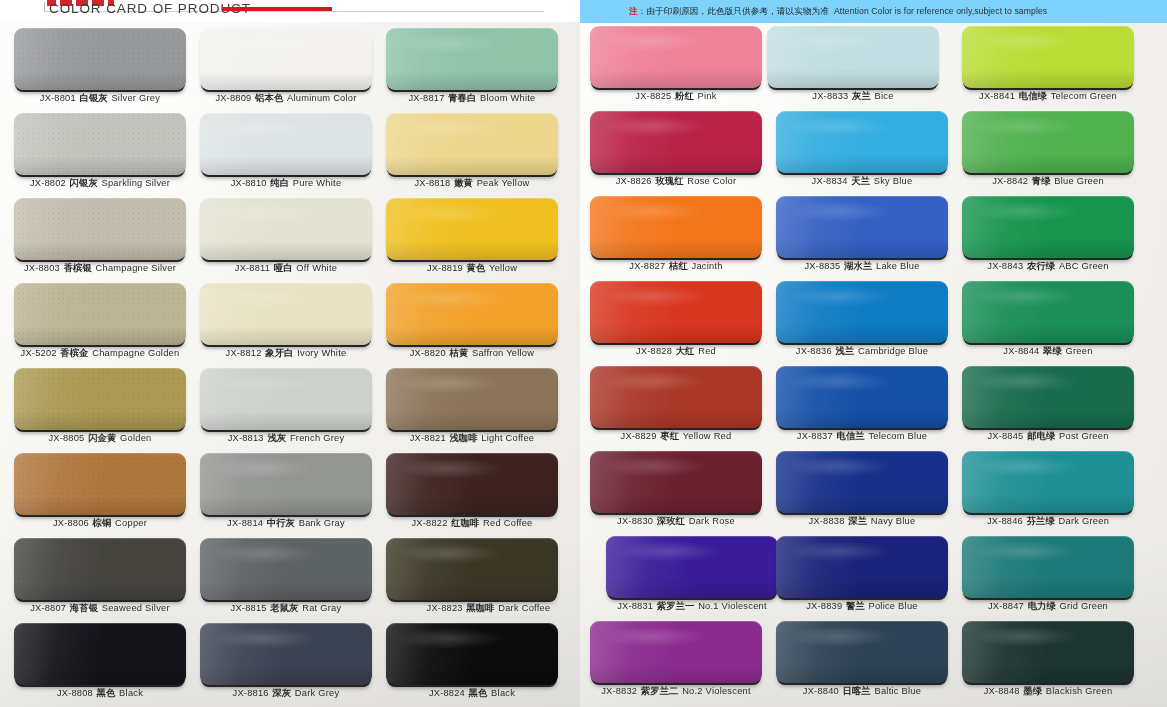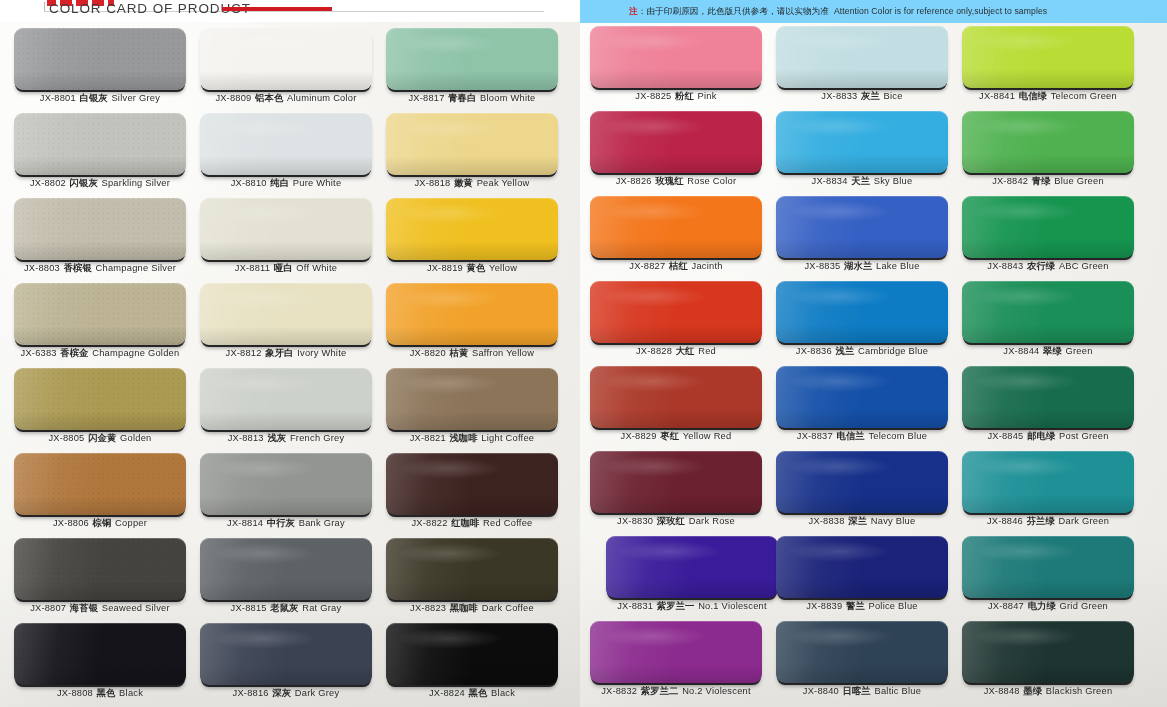--- a/index.html
+++ b/index.html
@@ -139,21 +139,21 @@
             <div class="sheen"></div>
             <div class="grain"></div>
           </div>
           <div class="label" style="top: 64px;"><span class="code">JX-8803</span><span class="cn"> 香槟银 </span><span class="en">Champagne Silver</span></div>
         </div>
         <div class="cell" style="left: 14px; top: 283px; width: 172px; height: 85px;">
           <div class="chip metal" style="width: 172px; height: 62px; background: rgb(188, 180, 148);">
             <div class="sheen"></div>
             <div class="grain"></div>
           </div>
-          <div class="label" style="top: 64px;"><span class="code">JX-6383</span><span class="cn"> 香槟金 </span><span class="en">Champagne Golden</span></div>
+          <div class="label" style="top: 64px;"><span class="code">JX-5202</span><span class="cn"> 香槟金 </span><span class="en">Champagne Golden</span></div>
         </div>
         <div class="cell" style="left: 14px; top: 368px; width: 172px; height: 85px;">
           <div class="chip metal" style="width: 172px; height: 62px; background: rgb(171, 154, 82);">
             <div class="sheen"></div>
             <div class="grain"></div>
           </div>
           <div class="label" style="top: 64px;"><span class="code">JX-8805</span><span class="cn"> 闪金黄 </span><span class="en">Golden</span></div>
         </div>
         <div class="cell" style="left: 14px; top: 453px; width: 172px; height: 85px;">
           <div class="chip metal" style="width: 172px; height: 62px; background: rgb(176, 119, 61);">
@@ -267,21 +267,21 @@
           </div>
           <div class="label" style="top: 64px;"><span class="code">JX-8821</span><span class="cn"> 浅咖啡 </span><span class="en">Light Coffee</span></div>
         </div>
         <div class="cell" style="left: 386px; top: 453px; width: 172px; height: 85px;">
           <div class="chip gloss" style="width: 172px; height: 62px; background: rgb(61, 35, 32);">
             <div class="sheen"></div>
             <div class="glow"></div>
           </div>
           <div class="label" style="top: 64px;"><span class="code">JX-8822</span><span class="cn"> 红咖啡 </span><span class="en">Red Coffee</span></div>
         </div>
-        <div class="cell" style="left: 386px; top: 538px; width: 172px; height: 85px;">
+        <div class="cell" style="left: 386px; top: 538px; width: 172px; height: 85px; padding-left: 33px;">
           <div class="chip gloss" style="width: 172px; height: 62px; background: rgb(59, 55, 38);">
             <div class="sheen"></div>
             <div class="glow"></div>
           </div>
           <div class="label" style="top: 64px;"><span class="code">JX-8823</span><span class="cn"> 黑咖啡 </span><span class="en">Dark Coffee</span></div>
         </div>
         <div class="cell" style="left: 386px; top: 623px; width: 172px; height: 85px;">
           <div class="chip gloss" style="width: 172px; height: 62px; background: rgb(13, 12, 12);">
             <div class="sheen"></div>
             <div class="glow"></div>
@@ -351,21 +351,21 @@
           </div>
           <div class="label" style="top: 64px;"><span class="code">JX-8831</span><span class="cn"> 紫罗兰一 </span><span class="en">No.1 Violescent</span></div>
         </div>
         <div class="cell" style="left: 10px; top: 621px; width: 172px; height: 85px;">
           <div class="chip gloss" style="width: 172px; height: 62px; background: rgb(140, 43, 143);">
             <div class="sheen"></div>
             <div class="glow"></div>
           </div>
           <div class="label" style="top: 64px;"><span class="code">JX-8832</span><span class="cn"> 紫罗兰二 </span><span class="en">No.2 Violescent</span></div>
         </div>
-        <div class="cell" style="left: 196px; top: 26px; width: 172px; height: 99px;">
+        <div class="cell" style="left: 187px; top: 26px; width: 172px; height: 99px;">
           <div class="chip gloss" style="width: 172px; height: 62px; background: rgb(194, 222, 226);">
             <div class="sheen"></div>
             <div class="glow"></div>
           </div>
           <div class="label" style="top: 64px;"><span class="code">JX-8833</span><span class="cn"> 灰兰 </span><span class="en">Bice</span></div>
         </div>
         <div class="cell" style="left: 196px; top: 111px; width: 172px; height: 85px;">
           <div class="chip gloss" style="width: 172px; height: 62px; background: rgb(52, 174, 224);">
             <div class="sheen"></div>
             <div class="glow"></div>

